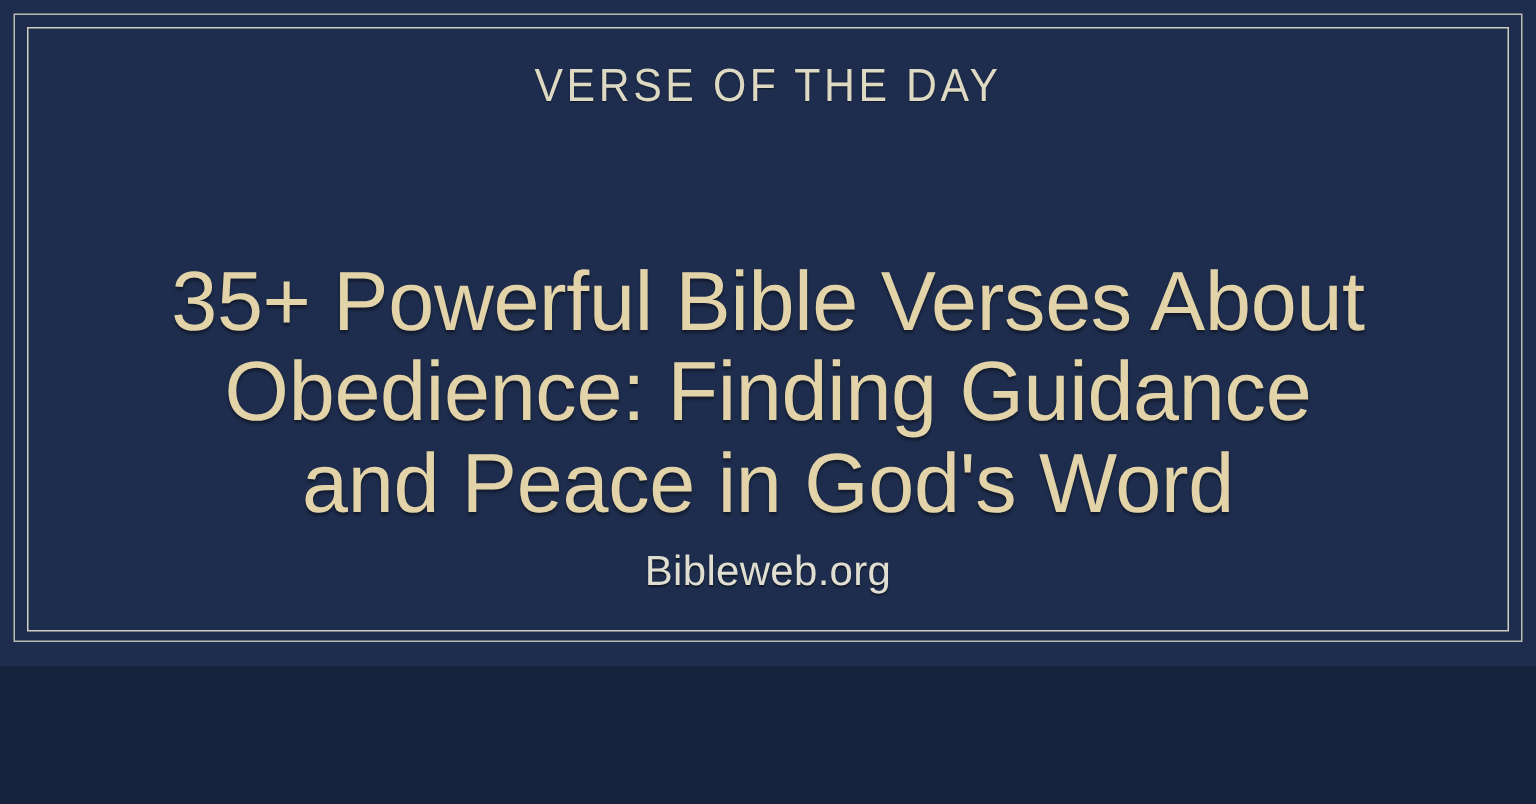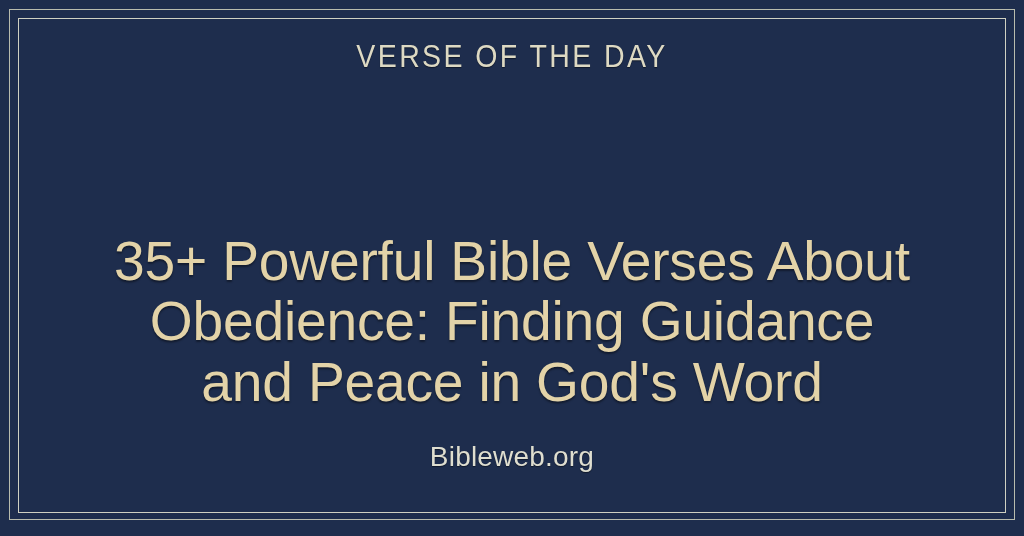--- a/index.html
+++ b/index.html
@@ -4,21 +4,21 @@
 <style>
   html, body {
     margin: 0;
     padding: 0;
     background: #16233c;
   }
 
   .canvas {
     position: relative;
     width: 1024px;
-    height: 536px;
+    height: 444px;
     background: var(--bg, #1e2d4d);
     overflow: hidden;
     font-family: "DejaVu Sans", sans-serif;
     box-sizing: border-box;
   }
 
   
   .frame-outer {
     position: absolute;
     left: 9px;
@@ -86,21 +86,21 @@
     font-weight: 400;
     line-height: 1.08;
     color: #e3d3a8;
     letter-spacing: -0.2px;
     text-shadow: 0 2px 2px rgba(0,0,0,0.40);
     max-width: 840px;
     transform: scaleX(0.985);
   }
 
   .footer {
-    margin: 16px;
+    margin: 0;
     padding-bottom: 23px;
     text-align: center;
     font-family: "Liberation Sans", sans-serif;
     font-size: 28px;
     font-weight: 400;
     color: #dfded0;
     line-height: 1.1;
     letter-spacing: 0.2px;
     text-shadow: 0 1px 1px rgba(0,0,0,0.45);
   }

